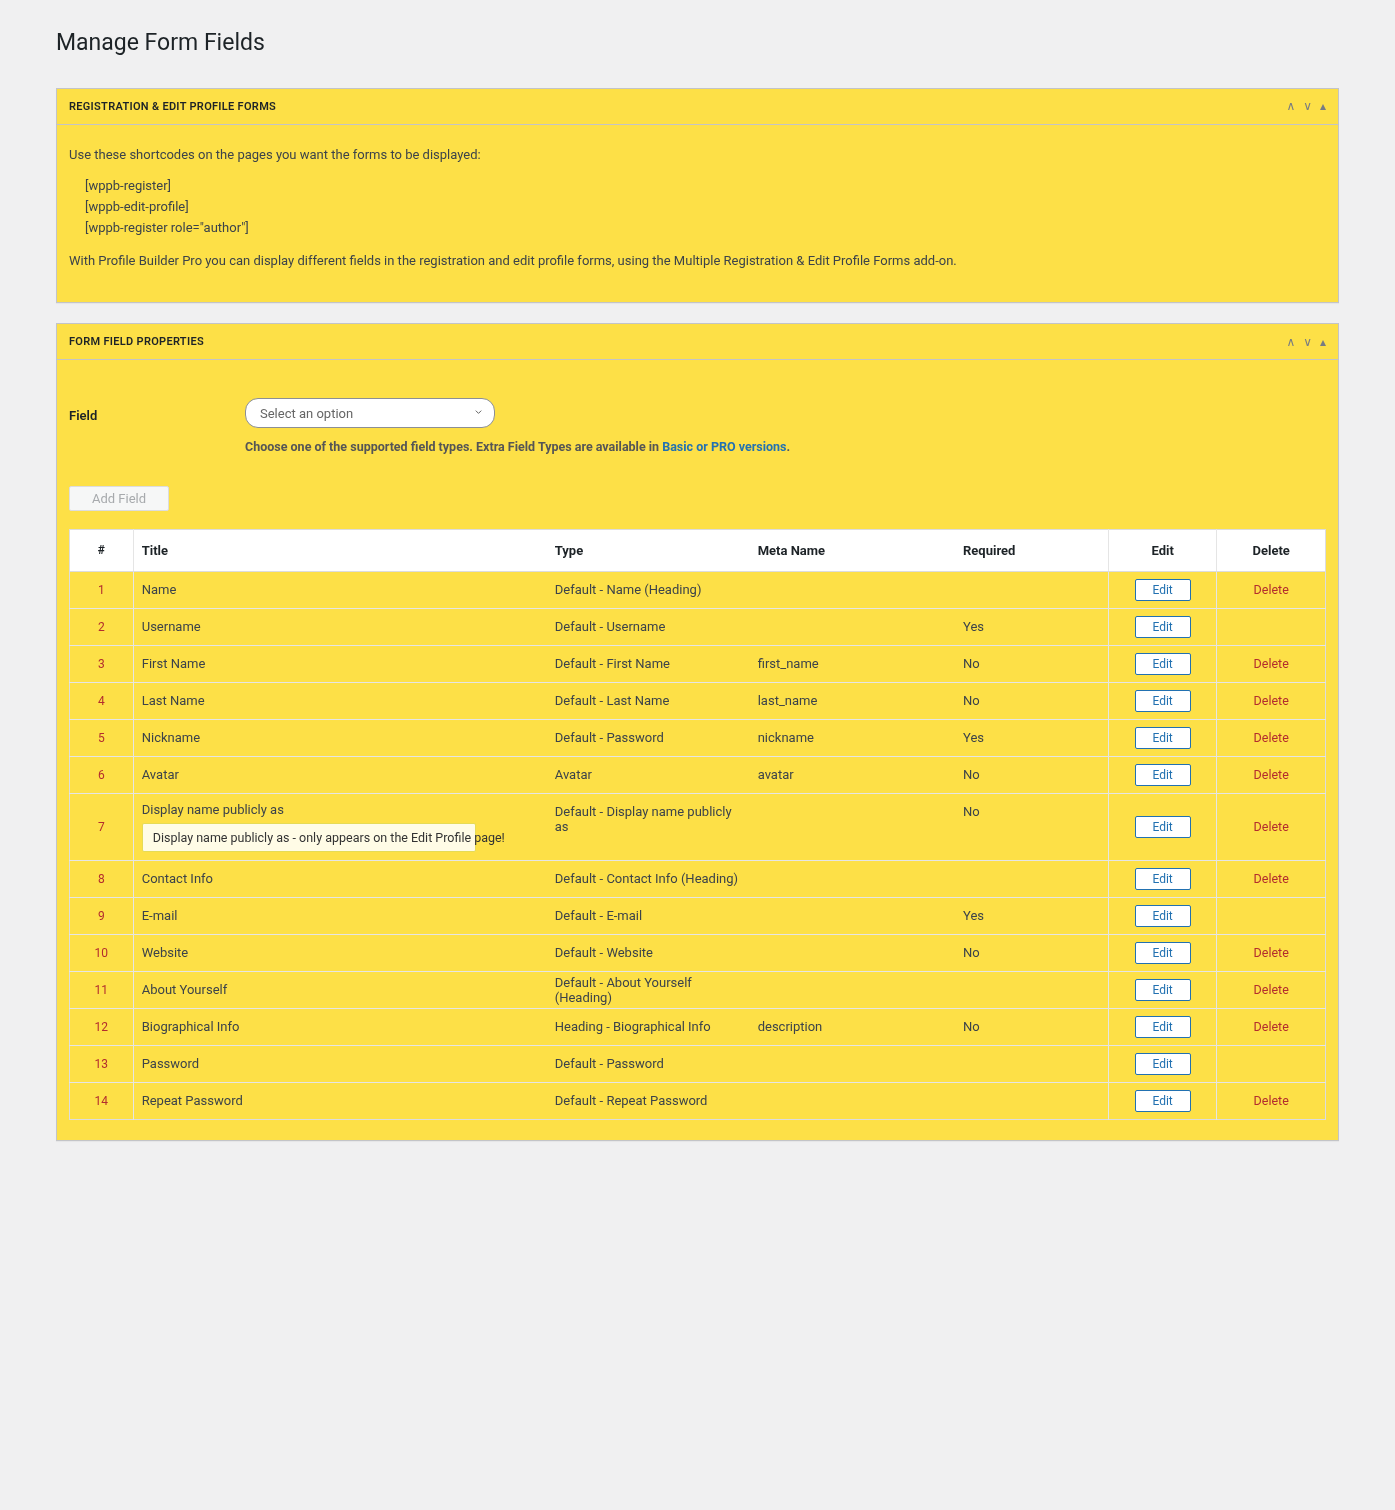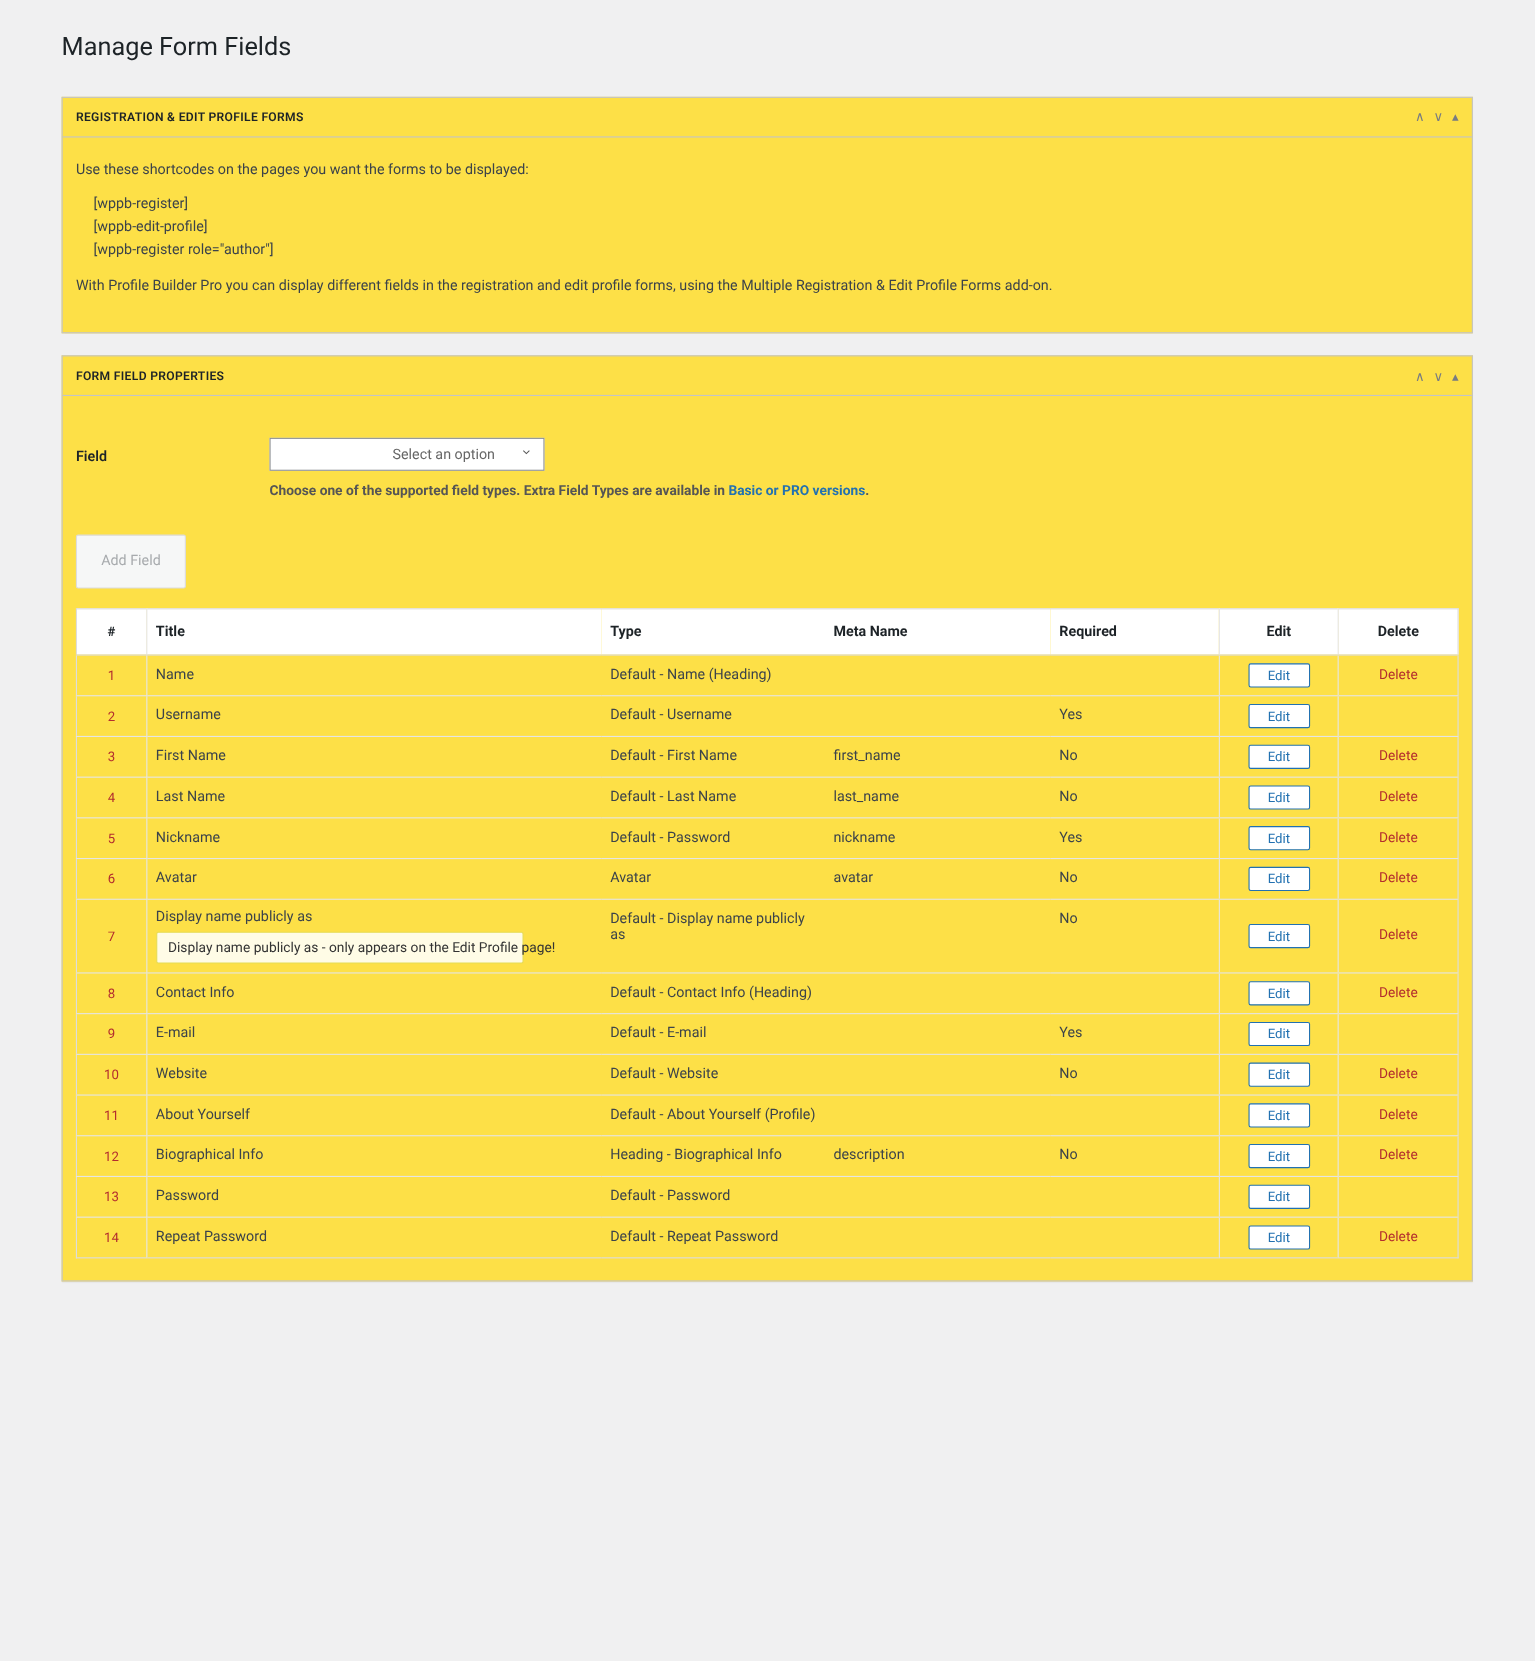--- a/index.html
+++ b/index.html
@@ -45,46 +45,45 @@
   .inside p { margin: 0 0 12px 0; line-height: 1.5; }
   .inside .shortcodes { padding-left: 16px; margin-bottom: 12px; }
   .inside .shortcodes li { list-style: none; line-height: 1.6; }
 
   .form-row { display: flex; align-items: flex-start; padding: 18px 0 0 0; }
   .form-row .label { width: 176px; font-weight: 600; padding-top: 10px; color: #1d2327; font-size: 13px; }
   .form-row .control { flex: 1; }
   .select-wrap {
     width: 250px;
     border: 1px solid #8c8f94;
-    border-radius: 0;
+    border-radius: 13px;
     background: #fff;
-    padding: 0 44px 0 14px;
+    padding: 0 26px 0 14px;
     height: 30px;
     display: flex;
     align-items: center;
     position: relative;
     color: #666;
     font-size: 13px;
     cursor: pointer;
-    justify-content: flex-end;
   }
   .select-wrap .chev {
     position: absolute;
     right: 10px;
     top: 50%;
     transform: translateY(-50%);
     color: #555;
   }
   .help-text { font-size: 12.5px; color: #555; margin-top: 10px; line-height: 1.4; font-weight: bold; }
   .help-text a { color: #2271b1; text-decoration: none; }
 
   .add-field-btn {
     display: inline-block;
     margin: 30px 0 18px 0;
-    padding: 16px 22px;
+    padding: 4px 22px;
     border: 1px solid #dcdcde;
     background: #f6f7f7;
     color: #a7aaad;
     cursor: not-allowed;
     border-radius: 2px;
     font-size: 13px;
   }
 
   table.fields {
     width: 100%;
@@ -314,21 +313,21 @@
             <td class="col-title">Website</td>
             <td class="col-type" style="vertical-align: middle;">Default - Website</td>
             <td class="col-meta"></td>
             <td class="col-req">No</td>
             <td class="col-edit"><span class="edit-btn">Edit</span></td>
             <td class="col-delete"><span class="delete-link">Delete</span></td>
           </tr>
           <tr>
             <td class="col-num">11</td>
             <td class="col-title">About Yourself</td>
-            <td class="col-type" style="vertical-align: middle;">Default - About Yourself (Profile)</td>
+            <td class="col-type" style="vertical-align: middle;">Default - About Yourself (Heading)</td>
             <td class="col-meta"></td>
             <td class="col-req"></td>
             <td class="col-edit"><span class="edit-btn">Edit</span></td>
             <td class="col-delete"><span class="delete-link">Delete</span></td>
           </tr>
           <tr>
             <td class="col-num">12</td>
             <td class="col-title">Biographical Info</td>
             <td class="col-type" style="vertical-align: middle;">Heading - Biographical Info</td>
             <td class="col-meta">description</td>

